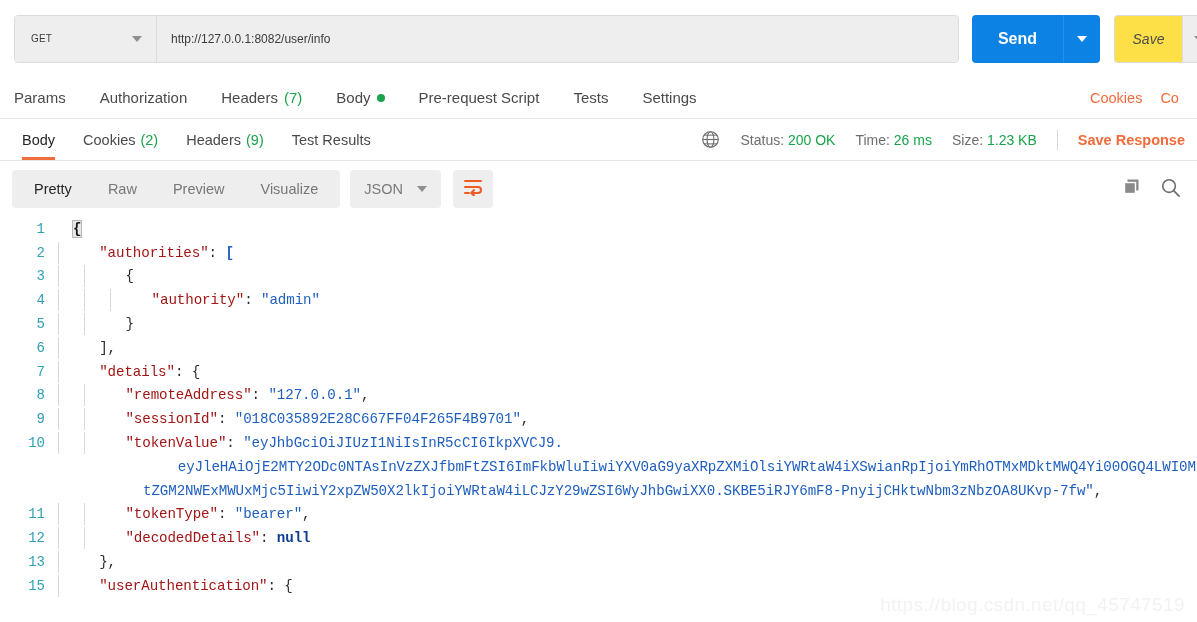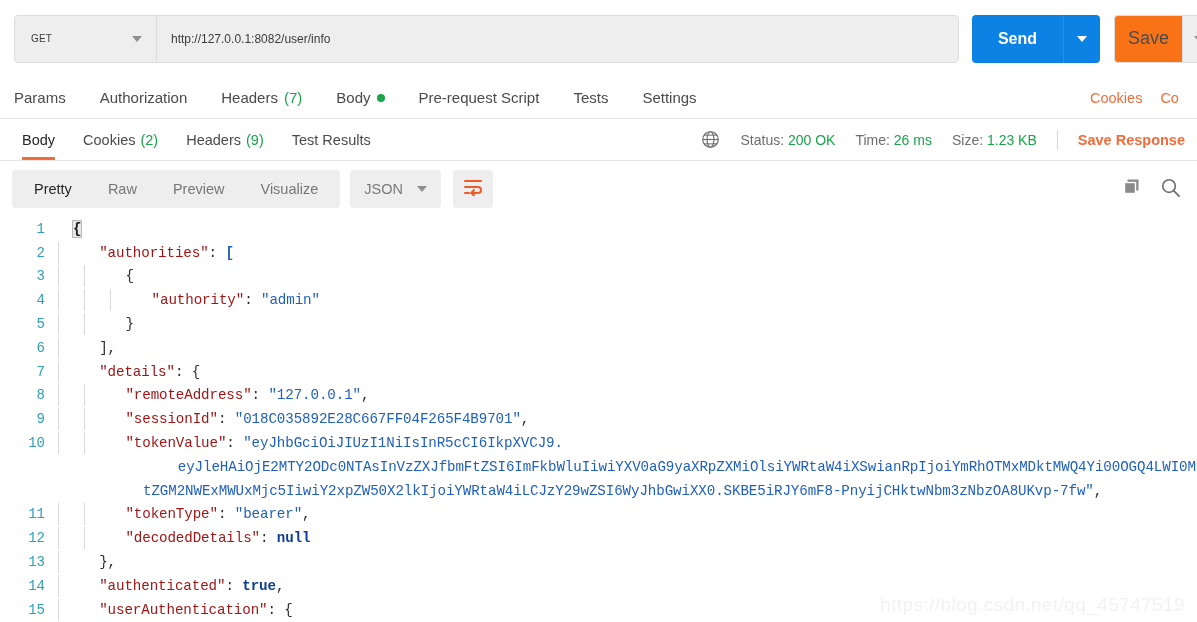--- a/index.html
+++ b/index.html
@@ -49,24 +49,24 @@
     width: 91px; border-radius: 4px 0 0 4px; cursor: pointer;
   }
   .send-caret {
     background: #0d82e5; width: 37px; border-radius: 0 4px 4px 0;
     display: flex; align-items: center; justify-content: center; cursor: pointer;
     border-left: 1px solid #2a8fe8;
   }
   .send-caret .caret-dn { border-top-color: #fff; }
   .save-group { display: flex; margin-left: 14px; height: 48px; }
   .save-btn {
-    background: #f97316; border: 1px solid #dcdcdc; border-right: none;
-    color: #4c4c4c; font-size: 18px;
+    background: #fde047; border: 1px solid #dcdcdc; border-right: none;
+    color: #4c4c4c; font-size: 14px;
     display: flex; align-items: center; justify-content: center;
-    width: 68px; border-radius: 4px 0 0 4px; cursor: pointer;
+    width: 68px; border-radius: 4px 0 0 4px; cursor: pointer; font-style: italic;
   }
   .save-caret {
     background: #eeeeee; border: 1px solid #dcdcdc; width: 33px;
     border-radius: 0 4px 4px 0;
     display: flex; align-items: center; justify-content: center; cursor: pointer;
   }
 
   
   .reqtabs {
     position: absolute; left: 0; top: 77px; width: 1197px; height: 42px;
@@ -380,24 +380,20 @@
       </div>
       <div class="coderow">
         <div class="gutter">12</div>
         <div class="codeline"><span class="indent-guide" style="left: 0px;"></span><span class="indent-guide" style="left: 26.2px;"></span><span style="margin-left: 52.4px;"><span class="k">"decodedDetails"</span><span class="p">: </span><span class="b">null</span></span></div>
       </div>
       <div class="coderow">
         <div class="gutter">13</div>
         <div class="codeline"><span class="indent-guide" style="left: 0px;"></span><span style="margin-left: 26.2px;"><span class="p">},</span></span></div>
       </div>
       <div class="coderow">
-        <div class="gutter">14</div>
-        <div class="codeline"><span class="indent-guide" style="left: 0px;"></span><span style="margin-left: 26.2px;"><span class="k">"authenticated"</span><span class="p">: </span><span class="b">true</span><span class="p">,</span></span></div>
-      </div>
-      <div class="coderow">
         <div class="gutter">15</div>
         <div class="codeline"><span class="indent-guide" style="left: 0px;"></span><span style="margin-left: 26.2px;"><span class="k">"userAuthentication"</span><span class="p">: {</span></span></div>
       </div>
       <div class="coderow"></div>
     </div>
 
   <div class="scroll-v"></div>
 
   <div class="watermark">https://blog.csdn.net/qq_45747519</div>
 </div>

